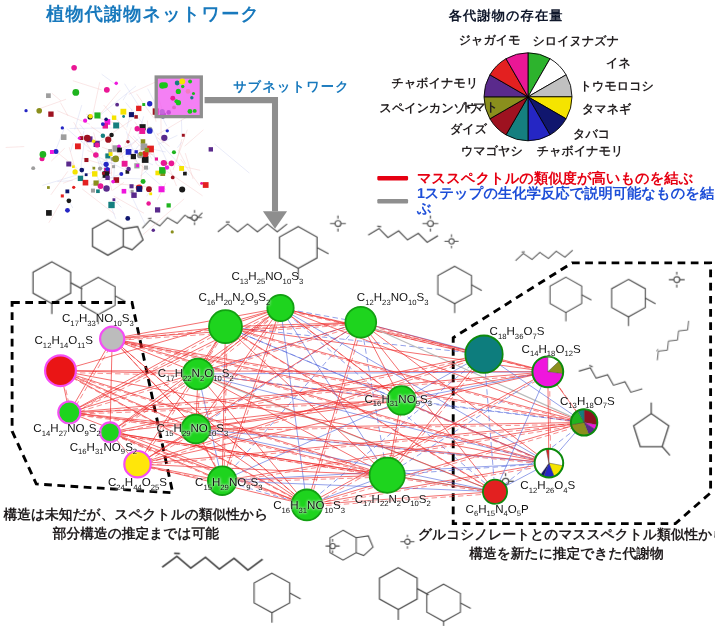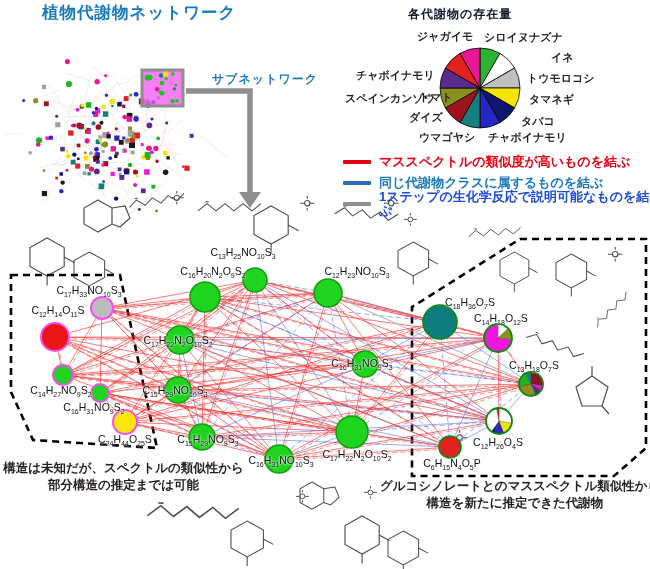--- a/index.html
+++ b/index.html
@@ -810,24 +810,20 @@
       <div class="pie-label" style="left: 419px; top: 46px; margin-top: 44px;">トマト</div>
       <div class="pie-label" style="left: 417px; top: 29px;">ジャガイモ</div>
     </div>
 
   <div class="legend-box" id="edge-legend">
       <div class="legend-row">
         <span class="legend-swatch" style="background: rgb(230, 0, 18);"></span>
         <span class="legend-text" style="color: rgb(230, 0, 18);">マススペクトルの類似度が高いものを結ぶ</span>
       </div>
       <div class="legend-row">
-        <span class="legend-swatch" style="background: rgb(42, 108, 184);"></span>
-        <span class="legend-text" style="color: rgb(24, 121, 189);">同じ代謝物クラスに属するものを結ぶ</span>
-      </div>
-      <div class="legend-row">
         <span class="legend-swatch" style="background: rgb(143, 143, 143);"></span>
         <span class="legend-text" style="color: #1d4ed8;">1ステップの生化学反応で説明可能なものを結ぶ</span>
       </div>
     </div>
 
   <div id="formula-labels">
       <div class="formula" style="left: 213px; top: 272px;">C<sub>16</sub>H<sub>20</sub>N<sub>2</sub>O<sub>9</sub>S<sub>2</sub></div>
       <div class="formula" style="left: 243px; top: 253px;">C<sub>13</sub>H<sub>25</sub>NO<sub>10</sub>S<sub>3</sub></div>
       <div class="formula" style="left: 357px; top: 272px;">C<sub>12</sub>H<sub>23</sub>NO<sub>10</sub>S<sub>3</sub></div>
       <div class="formula" style="left: 178px; top: 341px;">C<sub>17</sub>H<sub>22</sub>N<sub>2</sub>O<sub>10</sub>S<sub>2</sub></div>

